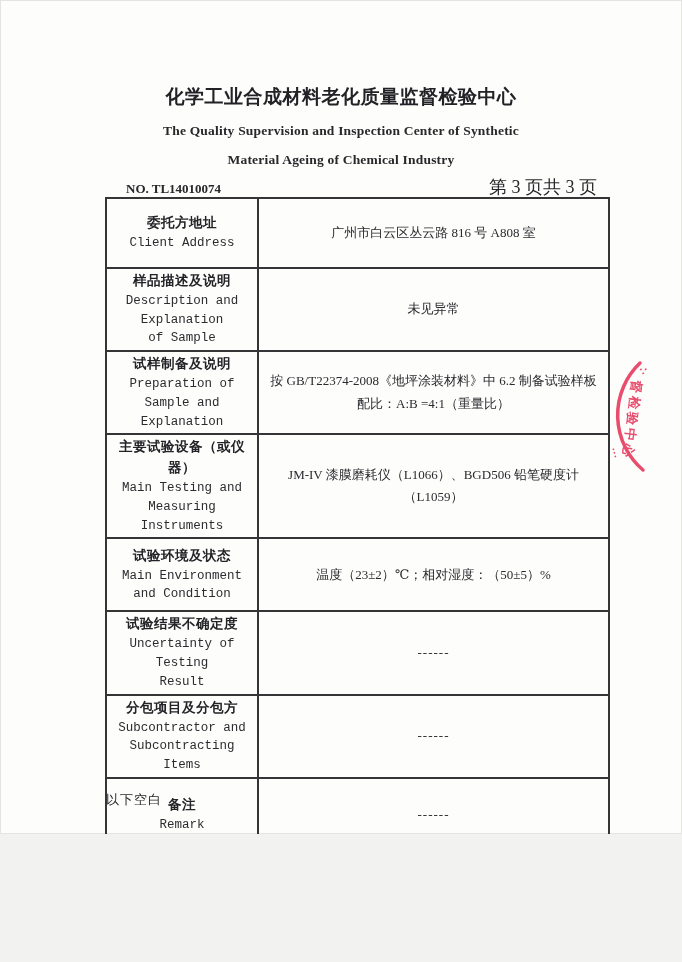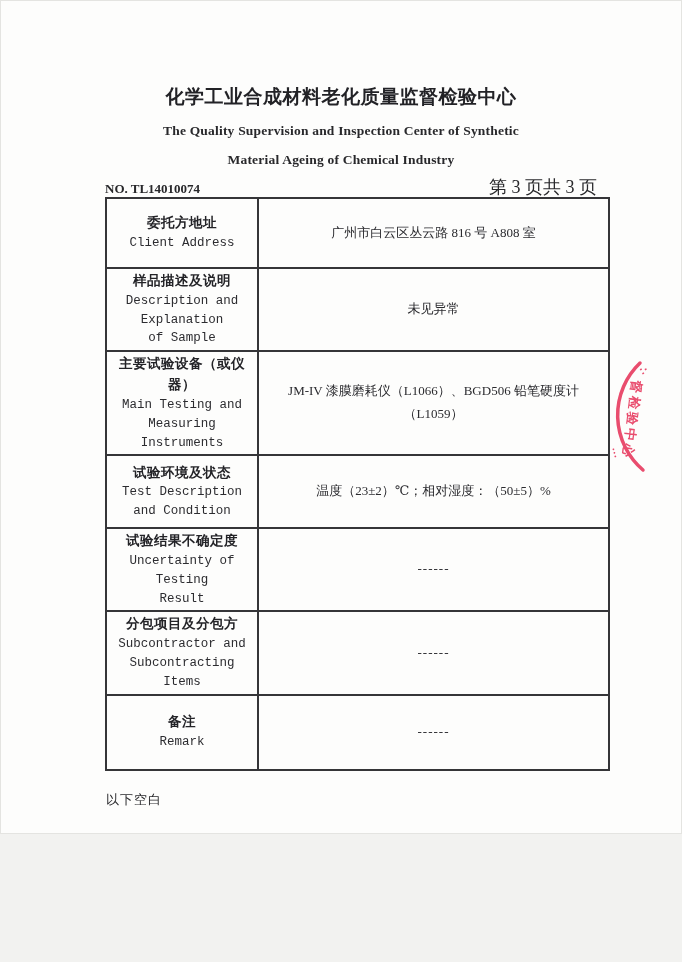--- a/index.html
+++ b/index.html
@@ -37,21 +37,21 @@
   }
   .en1 { top: 123px; }
   .en2 { top: 152px; }
   .meta-row {
     position: absolute;
     top: 175px; left: 105px; width: 492px;
     display: flex;
     justify-content: space-between;
     align-items: baseline;
   }
-  .report-no { font-weight: bold; font-size: 13px; }
+  .report-no { font-weight: bold; font-size: 13px; margin-left: 21px; }
   .page-ind { font-size: 18px; }
   table.report {
     position: absolute;
     left: 105px; top: 197px;
     width: 505px;
     border-collapse: collapse;
     table-layout: fixed;
   }
   table.report td {
     border: 2px solid #353538;
@@ -149,36 +149,47 @@
         <td class="label">
           <div class="cn">样品描述及说明</div>
           <div class="en">Description and Explanation</div>
           <div class="en">of Sample</div>
         </td>
         <td class="value">
           <div class="vline">未见异常</div>
         </td>
       </tr>
 
+      <tr class="r3">
+        <td class="label">
+          <div class="cn">试样制备及说明</div>
+          <div class="en">Preparation of Sample and</div>
+          <div class="en">Explanation</div>
+        </td>
+        <td class="value">
+          <div class="vline">按 GB/T22374-2008《地坪涂装材料》中 6.2 制备试验样板</div>
+          <div class="vline">配比：A:B =4:1（重量比）</div>
+        </td>
+      </tr>
 
       <tr class="r4">
         <td class="label">
           <div class="cn">主要试验设备（或仪器）</div>
           <div class="en">Main Testing and</div>
           <div class="en">Measuring Instruments</div>
         </td>
         <td class="value">
           <div class="vline">JM-IV 漆膜磨耗仪（L1066）、BGD506 铅笔硬度计（L1059）</div>
         </td>
       </tr>
 
       <tr class="r5">
         <td class="label">
           <div class="cn">试验环境及状态</div>
-          <div class="en">Test Description</div>
+          <div class="en">Main Environment</div>
           <div class="en">and Condition</div>
         </td>
         <td class="value">
           <div class="vline">温度（23±2）℃；相对湿度：（50±5）%</div>
         </td>
       </tr>
 
       <tr class="r6">
         <td class="label">
           <div class="cn">试验结果不确定度</div>

